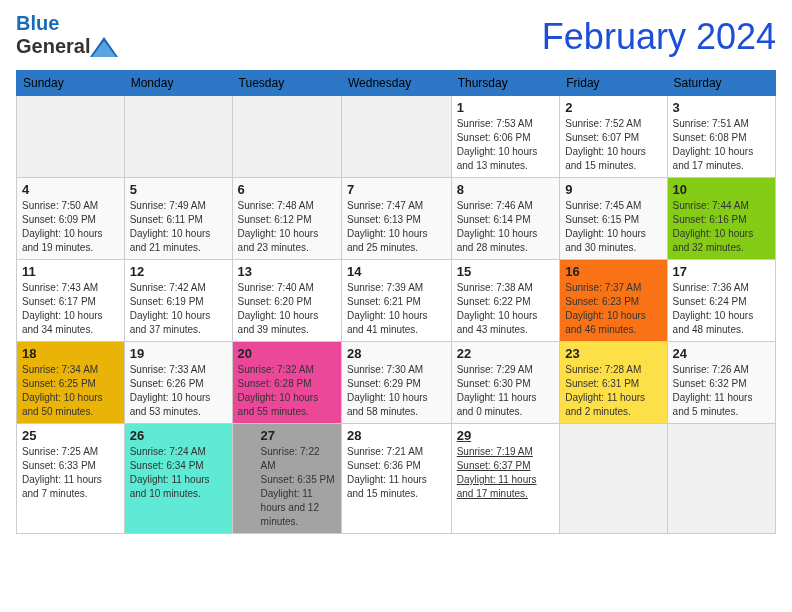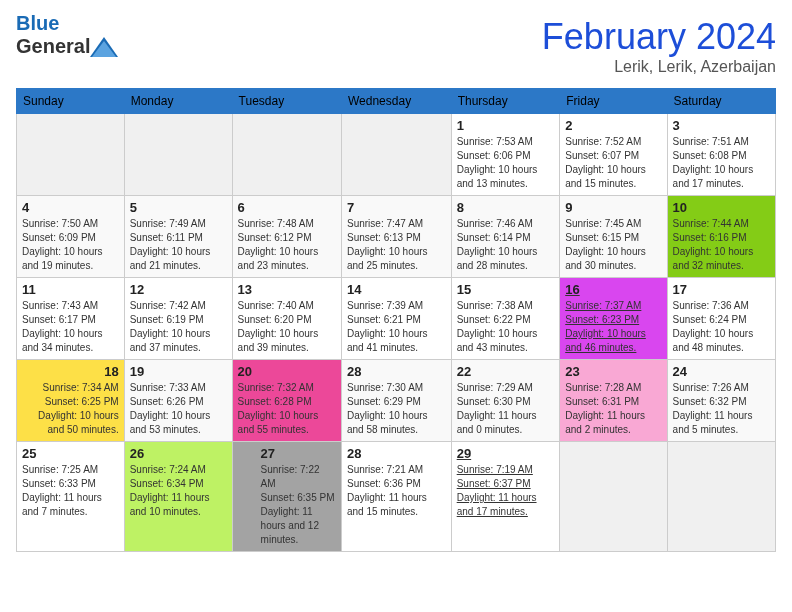--- a/index.html
+++ b/index.html
@@ -83,21 +83,20 @@
         <span style="font-size:20px; font-weight:bold; color:#333;">General</span>
         <svg width="28" height="20" viewBox="0 0 28 20">
           <polygon points="14,0 28,20 0,20" fill="#1a6bb5"></polygon>
           <polygon points="14,4 26,20 2,20" fill="#5ba3e0"></polygon>
         </svg>
       </div>
     </div>
   </div>
   <div class="title-block">
     <div class="calendar-title">February 2024</div>
-    <div class="calendar-subtitle">Lerik, Lerik, Azerbaijan</div>
   </div>
 </div>
 
 <table>
   <thead>
     <tr>
     <th>Sunday</th>
         <th>Monday</th>
         <th>Tuesday</th>
         <th>Wednesday</th>
@@ -169,65 +168,65 @@
           <div class="day-info">Sunrise: 7:40 AM<br>Sunset: 6:20 PM<br>Daylight: 10 hours and 39 minutes.</div>
         </td>
         <td style="background: rgb(255, 255, 255);">
           <div class="day-num">14</div>
           <div class="day-info">Sunrise: 7:39 AM<br>Sunset: 6:21 PM<br>Daylight: 10 hours and 41 minutes.</div>
         </td>
         <td style="background: rgb(255, 255, 255);">
           <div class="day-num">15</div>
           <div class="day-info">Sunrise: 7:38 AM<br>Sunset: 6:22 PM<br>Daylight: 10 hours and 43 minutes.</div>
         </td>
-        <td style="background: #d946ef; text-decoration: underline;">
+        <td style="background: #f97316;">
           <div class="day-num">16</div>
           <div class="day-info">Sunrise: 7:37 AM<br>Sunset: 6:23 PM<br>Daylight: 10 hours and 46 minutes.</div>
         </td>
         <td style="background: rgb(255, 255, 255);">
           <div class="day-num">17</div>
           <div class="day-info">Sunrise: 7:36 AM<br>Sunset: 6:24 PM<br>Daylight: 10 hours and 48 minutes.</div>
         </td>
       </tr>
       <tr style="background: rgb(245, 245, 245);">
-        <td style="background: #fde047; text-align: right;">
+        <td style="background: #eab308;">
           <div class="day-num">18</div>
           <div class="day-info">Sunrise: 7:34 AM<br>Sunset: 6:25 PM<br>Daylight: 10 hours and 50 minutes.</div>
         </td>
         <td style="background: rgb(249, 249, 249);">
           <div class="day-num">19</div>
           <div class="day-info">Sunrise: 7:33 AM<br>Sunset: 6:26 PM<br>Daylight: 10 hours and 53 minutes.</div>
         </td>
         <td style="background: #ec4899;">
           <div class="day-num">20</div>
           <div class="day-info">Sunrise: 7:32 AM<br>Sunset: 6:28 PM<br>Daylight: 10 hours and 55 minutes.</div>
         </td>
         <td style="background: rgb(249, 249, 249);">
           <div class="day-num">28</div>
           <div class="day-info">Sunrise: 7:30 AM<br>Sunset: 6:29 PM<br>Daylight: 10 hours and 58 minutes.</div>
         </td>
         <td style="background: rgb(249, 249, 249);">
           <div class="day-num">22</div>
           <div class="day-info">Sunrise: 7:29 AM<br>Sunset: 6:30 PM<br>Daylight: 11 hours and 0 minutes.</div>
         </td>
-        <td style="background: #f9a8d4;">
+        <td style="background: #fde047;">
           <div class="day-num">23</div>
           <div class="day-info">Sunrise: 7:28 AM<br>Sunset: 6:31 PM<br>Daylight: 11 hours and 2 minutes.</div>
         </td>
         <td style="background: rgb(249, 249, 249);">
           <div class="day-num">24</div>
           <div class="day-info">Sunrise: 7:26 AM<br>Sunset: 6:32 PM<br>Daylight: 11 hours and 5 minutes.</div>
         </td>
       </tr>
       <tr style="background: rgb(255, 255, 255);">
         <td style="background: rgb(255, 255, 255);">
           <div class="day-num">25</div>
           <div class="day-info">Sunrise: 7:25 AM<br>Sunset: 6:33 PM<br>Daylight: 11 hours and 7 minutes.</div>
         </td>
-        <td style="background: #bef264;">
+        <td style="background: #5eead4;">
           <div class="day-num">26</div>
           <div class="day-info">Sunrise: 7:24 AM<br>Sunset: 6:34 PM<br>Daylight: 11 hours and 10 minutes.</div>
         </td>
         <td style="background: #a3a3a3; padding-left: 28px;">
           <div class="day-num">27</div>
           <div class="day-info">Sunrise: 7:22 AM<br>Sunset: 6:35 PM<br>Daylight: 11 hours and 12 minutes.</div>
         </td>
         <td style="background: rgb(255, 255, 255);">
           <div class="day-num">28</div>
           <div class="day-info">Sunrise: 7:21 AM<br>Sunset: 6:36 PM<br>Daylight: 11 hours and 15 minutes.</div>

